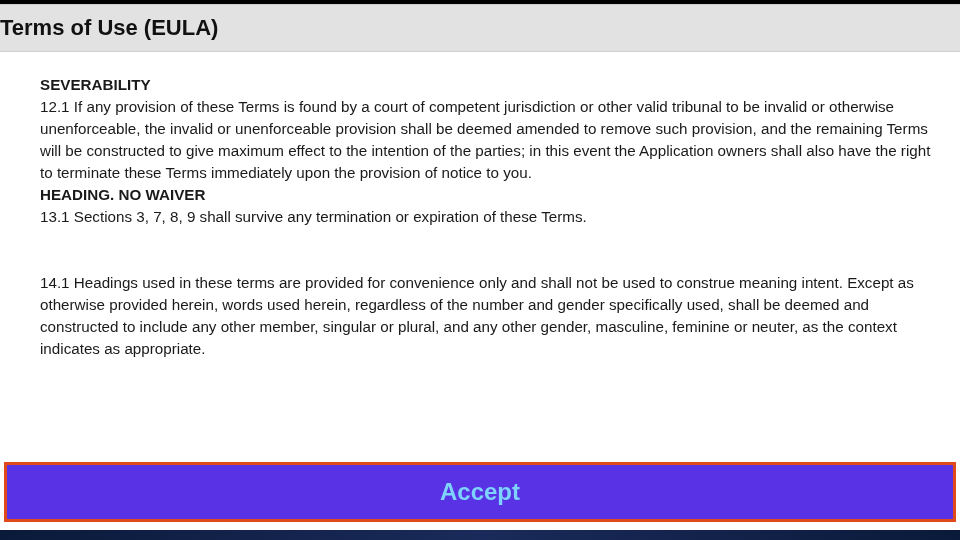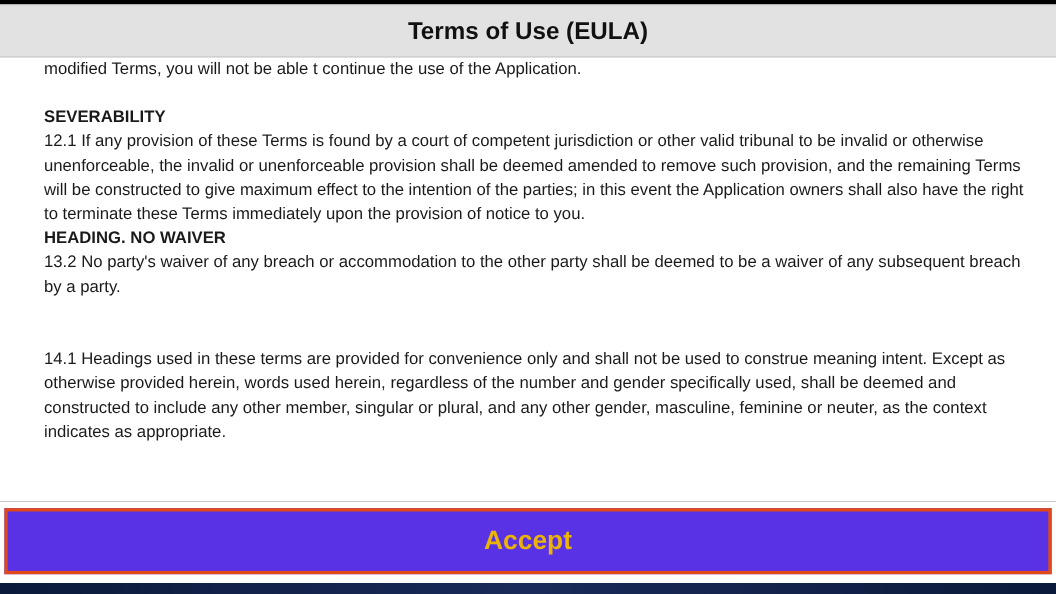--- a/index.html
+++ b/index.html
@@ -6,21 +6,21 @@
   html, body { width: 960px; height: 540px; overflow: hidden; font-family: Arial, Helvetica, sans-serif; }
   body { background: #0a1a3a; display: flex; flex-direction: column; }
   .topstrip { height: 4px; background: #000; }
   .header {
     background: #e2e2e2;
     border-top: 1px solid #cfcfcf;
     border-bottom: 1px solid #cfcfcf;
     height: 48px;
     display: flex;
     align-items: center;
-    justify-content: center;
+    justify-content: flex-start;
   }
   .header-title {
     font-size: 22px;
     font-weight: 700;
     color: #111;
   }
   .content {
     background: #fff;
     flex: 1 1 auto;
     overflow: hidden;
@@ -37,45 +37,44 @@
     padding: 6px 4px 8px 4px;
   }
   .accept-btn {
     width: 100%;
     height: 60px;
     background: #5a32e6;
     border: 3px solid #e04a1a;
     display: flex;
     align-items: center;
     justify-content: center;
-    color: #eab308;
+    color: #7dd3fc;
     font-size: 24px;
     font-weight: 700;
     cursor: pointer;
   }
   .bottomstrip { height: 10px; background: linear-gradient(90deg,#0a1a3a,#1a2a5a,#0a1a3a); }
 </style>
 </head>
 <body>
 
 <div class="topstrip"></div>
 
 <div class="header">
   <div class="header-title">Terms of Use (EULA)</div>
 </div>
 
 <div class="content">
-  <p>modified Terms, you will not be able t continue the use of the Application.</p>
   <div class="spacer"></div>
 
   <p class="section-head">SEVERABILITY</p>
   <p>12.1 If any provision of these Terms is found by a court of competent jurisdiction or other valid tribunal to be invalid or otherwise unenforceable, the invalid or unenforceable provision shall be deemed amended to remove such provision, and the remaining Terms will be constructed to give maximum effect to the intention of the parties; in this event the Application owners shall also have the right to terminate these Terms immediately upon the provision of notice to you.</p>
 
   <p class="section-head">HEADING. NO WAIVER</p>
-  <p>13.2 No party's waiver of any breach or accommodation to the other party shall be deemed to be a waiver of any subsequent breach by a party.</p>
+  <p>13.1 Sections 3, 7, 8, 9 shall survive any termination or expiration of these Terms.</p>
   <div class="spacer"></div>
 
   <div class="spacer"></div>
   <p>14.1 Headings used in these terms are provided for convenience only and shall not be used to construe meaning intent. Except as otherwise provided herein, words used herein, regardless of the number and gender specifically used, shall be deemed and constructed to include any other member, singular or plural, and any other gender, masculine, feminine or neuter, as the context indicates as appropriate.</p>
 </div>
 
 <div class="footer">
   <div class="accept-btn">
     <span>Accept</span>
   </div>

